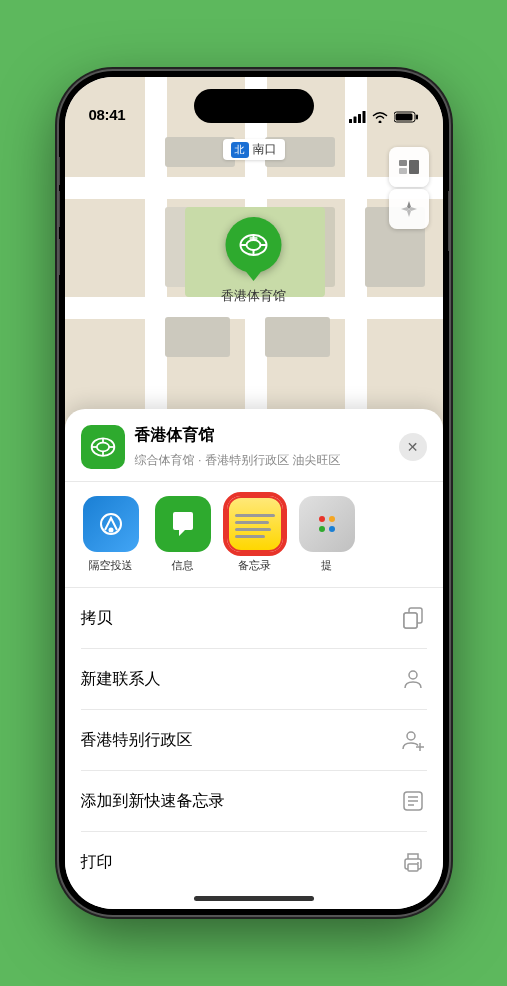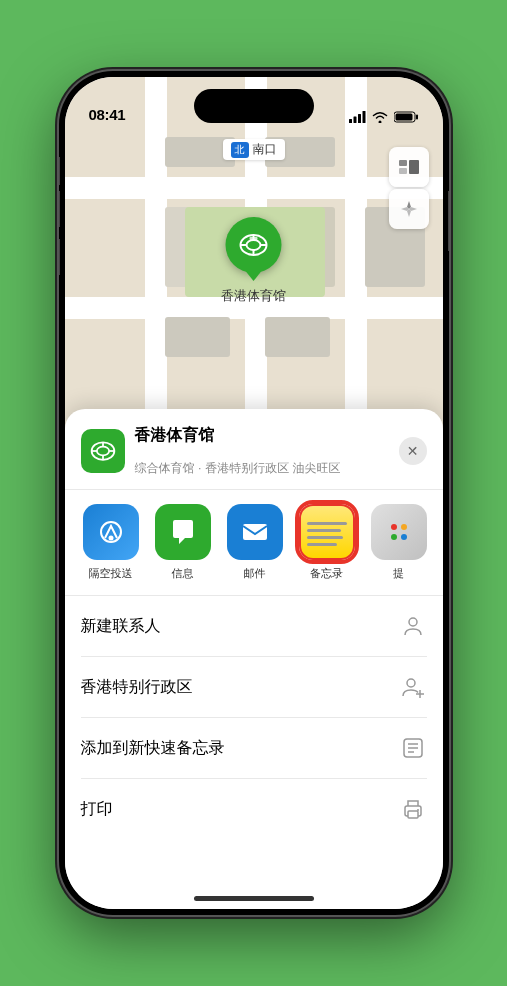--- a/index.html
+++ b/index.html
@@ -212,21 +212,21 @@
       flex: 1;
     }
     .location-name {
       font-size: 16px;
       font-weight: 600;
       color: #000;
     }
     .location-desc {
       font-size: 12px;
       color: #888;
-      margin-top: 14px;
+      margin-top: 6px;
     }
     .close-btn {
       width: 28px;
       height: 28px;
       background: #e8e8e8;
       border-radius: 50%;
       display: flex;
       align-items: center;
       justify-content: center;
       color: #666;
@@ -483,29 +483,20 @@
 
         <div class="share-item">
           <div class="share-icon message">
             <svg width="32" height="32" viewBox="0 0 32 32">
               <path d="M6 6 Q6 4 8 4 L24 4 Q26 4 26 6 L26 20 Q26 22 24 22 L18 22 L12 28 L12 22 L8 22 Q6 22 6 20 Z" fill="#fff"></path>
             </svg>
           </div>
           <span class="share-label">信息</span>
         </div>
 
-        <div class="share-item">
-          <div class="share-icon mail">
-            <svg width="32" height="32" viewBox="0 0 32 32">
-              <rect x="4" y="8" width="24" height="16" rx="2" fill="#fff"></rect>
-              <path d="M4 10 L16 18 L28 10" stroke="#1a7fd4" stroke-width="2" fill="none"></path>
-            </svg>
-          </div>
-          <span class="share-label">邮件</span>
-        </div>
 
         <div class="share-item">
           <div class="share-icon notes" style="outline:3px solid #e8342a;outline-offset:1px;background:linear-gradient(180deg,#ffe878 0%,#ffd700 100%);">
             <div class="notes-lines">
               <div class="notes-line"></div>
               <div class="notes-line"></div>
               <div class="notes-line"></div>
               <div class="notes-line"></div>
             </div>
           </div>
@@ -524,20 +515,30 @@
                 <div class="more-dot" style="background:#1a7fd4;"></div>
               </div>
             </div>
           </div>
           <span class="share-label">提</span>
         </div>
       </div>
 
       <div class="action-list">
 
+        <div class="action-item">
+          <span class="action-text">拷贝</span>
+          <div class="action-icon-wrap">
+            <svg width="22" height="22" viewBox="0 0 22 22">
+              <rect x="7" y="1" width="13" height="15" rx="2" stroke="#999" stroke-width="1.5" fill="none"></rect>
+              <rect x="2" y="6" width="13" height="15" rx="2" stroke="#999" stroke-width="1.5" fill="none" fill-opacity="0"></rect>
+              <rect x="2" y="6" width="13" height="15" rx="2" fill="#fff" stroke="#999" stroke-width="1.5"></rect>
+            </svg>
+          </div>
+        </div>
 
         <div class="action-item">
           <span class="action-text">新建联系人</span>
           <div class="action-icon-wrap">
             <svg width="22" height="22" viewBox="0 0 22 22">
               <circle cx="11" cy="7" r="4" stroke="#999" stroke-width="1.5" fill="none"></circle>
               <path d="M3 20 Q3 14 11 14 Q19 14 19 20" stroke="#999" stroke-width="1.5" fill="none"></path>
             </svg>
           </div>
         </div>

